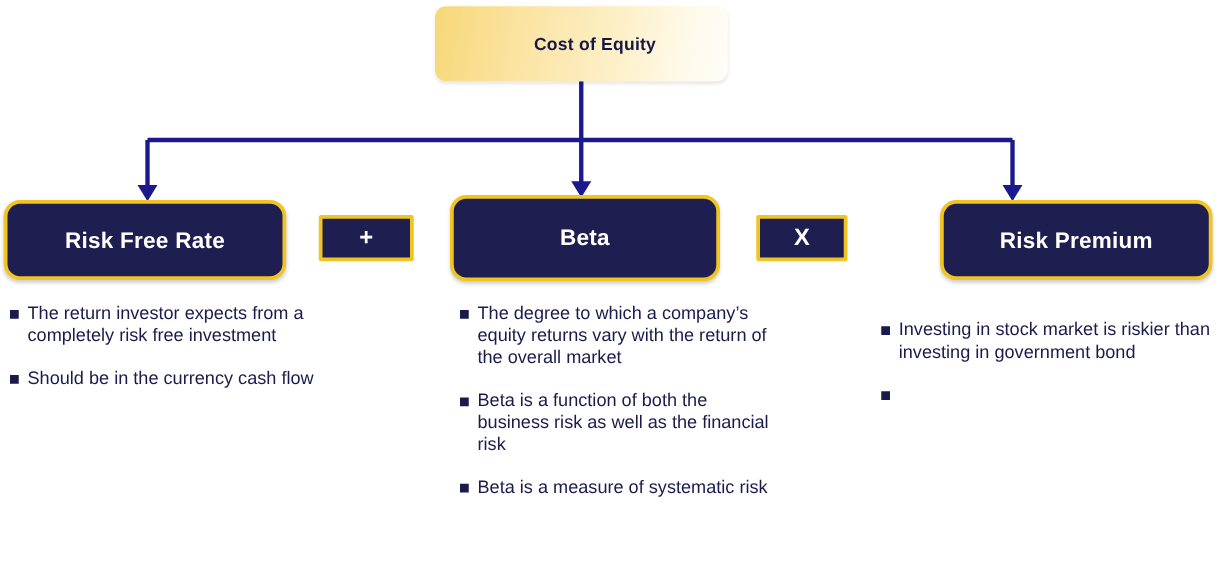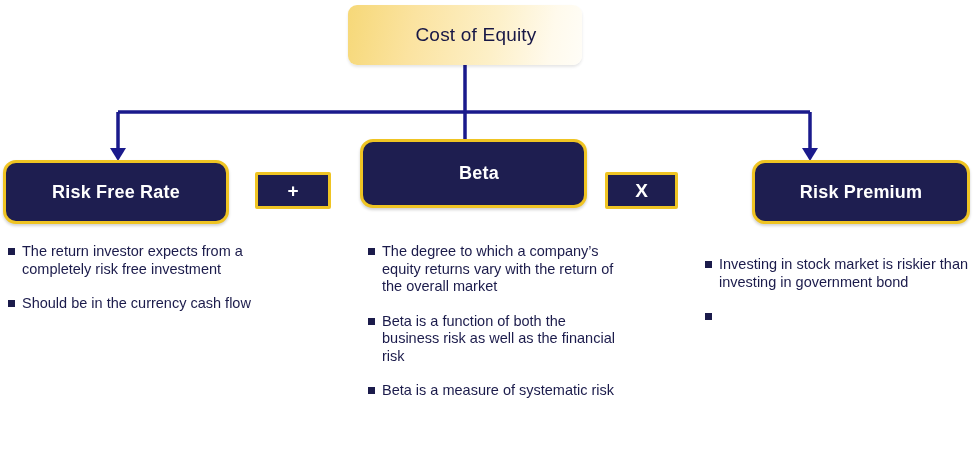--- a/index.html
+++ b/index.html
@@ -43,22 +43,22 @@
                 #fdf0c8 62%,
                 #fffaec 86%,
                 #fffdf7 100%);
     box-shadow: 0 2px 3px rgba(0,0,0,0.10);
     display: flex;
     align-items: center;
     justify-content: center;
   }
   .top-box .label {
     color: #171746;
-    font-size: 19px;
-    font-weight: normal;
+    font-size: 14px;
+    font-weight: bold;
     letter-spacing: .2px;
     margin-left: 22px;
   }
 
   
   .main-box {
     position: absolute;
     background: #1e1e50;
     border: 3px solid #efc423;
     border-radius: 13px;
@@ -67,21 +67,21 @@
     align-items: center;
     justify-content: center;
   }
   .main-box .label {
     color: #ffffff;
     font-size: 18px;
     font-weight: bold;
     letter-spacing: .2px;
   }
   #box-rfr  { left: 3px;   top: 160px; width: 220px; height: 58px; }
-  #box-beta { left: 360px; top: 139px; width: 210px; height: 63px; padding-left: 11px; }
+  #box-beta { left: 360px; top: 156px; width: 210px; height: 63px; }
   #box-rp   { left: 704px; top: 160px; width: 212px; height: 58px; margin-left: 48px; }
 
   
   .op-box {
     position: absolute;
     background: #1e1e50;
     border: 3px solid #efc423;
     border-radius: 2px;
     display: flex;
     align-items: center;

